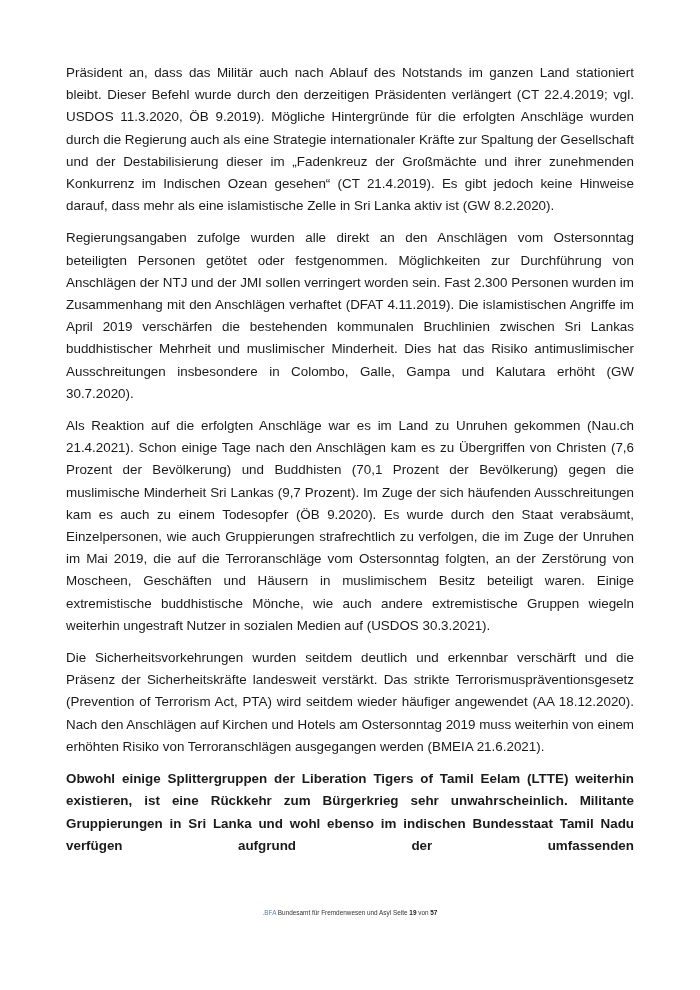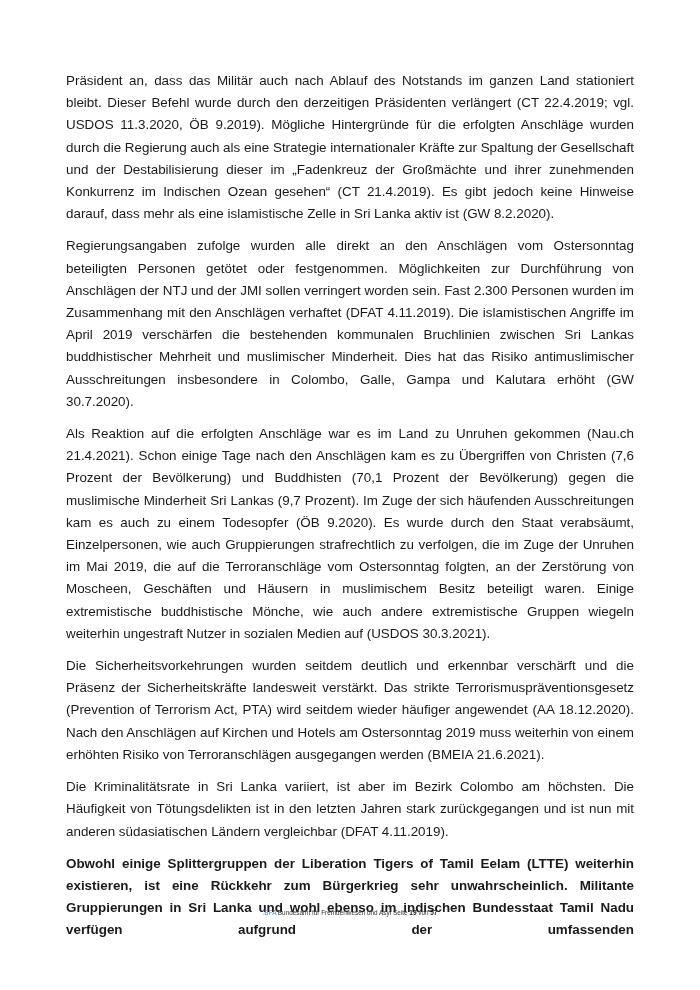--- a/index.html
+++ b/index.html
@@ -11,21 +11,21 @@
       width: 700px;
       height: 990px;
       position: relative;
       overflow: hidden;
       font-family: "Liberation Sans", sans-serif;
       color: #1a1a1a;
     }
     .page {
       position: absolute;
       left: 66px;
-      top: 70px;
+      top: 62px;
       width: 568px;
     }
     .para {
       margin: 0 0 10px 0;
       font-size: 13.4px;
       line-height: 22.2px;
       text-align: justify;
       text-align-last: left;
     }
     .para.cut {
@@ -51,21 +51,20 @@
     }
   </style>
 </head>
 <body>
 
 <div class="page">
   <p class="para">Präsident an, dass das Militär auch nach Ablauf des Notstands im ganzen Land stationiert bleibt. Dieser Befehl wurde durch den derzeitigen Präsidenten verlängert (CT 22.4.2019; vgl. USDOS 11.3.2020, ÖB 9.2019). Mögliche Hintergründe für die erfolgten Anschläge wurden durch die Regierung auch als eine Strategie internationaler Kräfte zur Spaltung der Gesellschaft und der Destabilisierung dieser im „Fadenkreuz der Großmächte und ihrer zunehmenden Konkurrenz im Indischen Ozean gesehen“ (CT 21.4.2019). Es gibt jedoch keine Hinweise darauf, dass mehr als eine islamistische Zelle in Sri Lanka aktiv ist (GW 8.2.2020).</p>
   <p class="para">Regierungsangaben zufolge wurden alle direkt an den Anschlägen vom Ostersonntag beteiligten Personen getötet oder festgenommen. Möglichkeiten zur Durchführung von Anschlägen der NTJ und der JMI sollen verringert worden sein. Fast 2.300 Personen wurden im Zusammenhang mit den Anschlägen verhaftet (DFAT 4.11.2019). Die islamistischen Angriffe im April 2019 verschärfen die bestehenden kommunalen Bruchlinien zwischen Sri Lankas buddhistischer Mehrheit und muslimischer Minderheit. Dies hat das Risiko antimuslimischer Ausschreitungen insbesondere in Colombo, Galle, Gampa und Kalutara erhöht (GW 30.7.2020).</p>
   <p class="para">Als Reaktion auf die erfolgten Anschläge war es im Land zu Unruhen gekommen (Nau.ch 21.4.2021). Schon einige Tage nach den Anschlägen kam es zu Übergriffen von Christen (7,6 Prozent  der Bevölkerung) und Buddhisten (70,1 Prozent der Bevölkerung) gegen die muslimische Minderheit Sri Lankas (9,7 Prozent). Im Zuge der sich häufenden Ausschreitungen kam es auch zu einem Todesopfer (ÖB 9.2020). Es wurde durch den Staat verabsäumt, Einzelpersonen, wie auch Gruppierungen strafrechtlich zu verfolgen, die im Zuge der Unruhen im Mai 2019, die auf die Terroranschläge vom Ostersonntag folgten, an der Zerstörung von Moscheen, Geschäften und Häusern in muslimischem Besitz beteiligt waren. Einige extremistische buddhistische Mönche, wie auch andere extremistische Gruppen wiegeln weiterhin ungestraft Nutzer in sozialen Medien auf (USDOS 30.3.2021).</p>
   <p class="para">Die Sicherheitsvorkehrungen wurden seitdem deutlich und erkennbar verschärft und die Präsenz der Sicherheitskräfte landesweit verstärkt. Das strikte Terrorismuspräventionsgesetz (Prevention of Terrorism Act, PTA) wird seitdem wieder häufiger angewendet (AA 18.12.2020). Nach den Anschlägen auf Kirchen und Hotels am Ostersonntag 2019 muss weiterhin von einem erhöhten Risiko von Terroranschlägen ausgegangen werden (BMEIA 21.6.2021).</p>
-  <p class="para">Die Kriminalitätsrate in Sri Lanka variiert, ist aber im Bezirk Colombo am höchsten. Die Häufigkeit von Tötungsdelikten ist in den letzten Jahren stark zurückgegangen und ist nun mit anderen südasiatischen Ländern vergleichbar (DFAT 4.11.2019).</p>
   <p class="para cut">Obwohl einige Splittergruppen der Liberation Tigers of Tamil Eelam (LTTE) weiterhin existieren, ist eine Rückkehr zum Bürgerkrieg sehr unwahrscheinlich.  Militante Gruppierungen in Sri Lanka und wohl ebenso im indischen Bundesstaat Tamil Nadu verfügen aufgrund der umfassenden</p>
 </div>
 
 <div class="footer">
   <span class="brand">.BFA</span>
   <span>Bundesamt für Fremdenwesen und Asyl</span>
   <span>Seite</span>
   <b>19</b>
   <span>von</span>
   <b>57</b>

